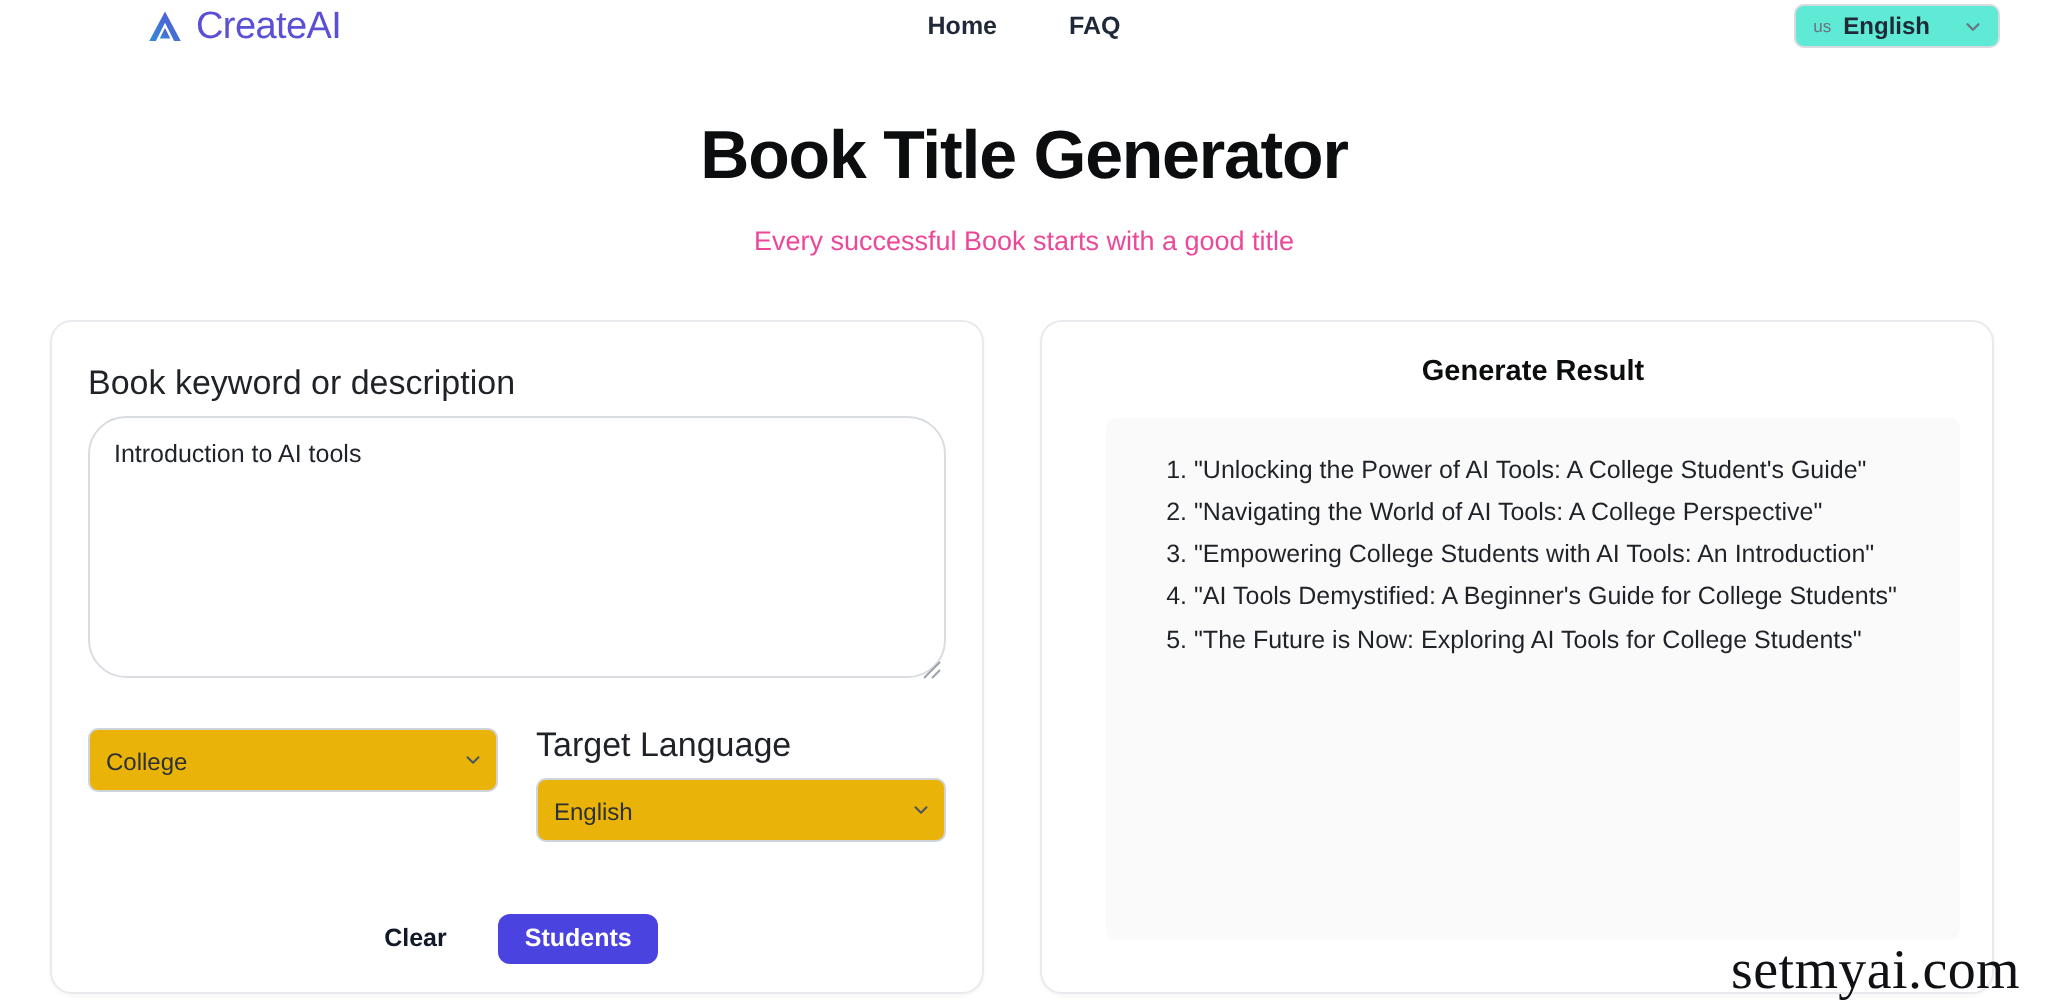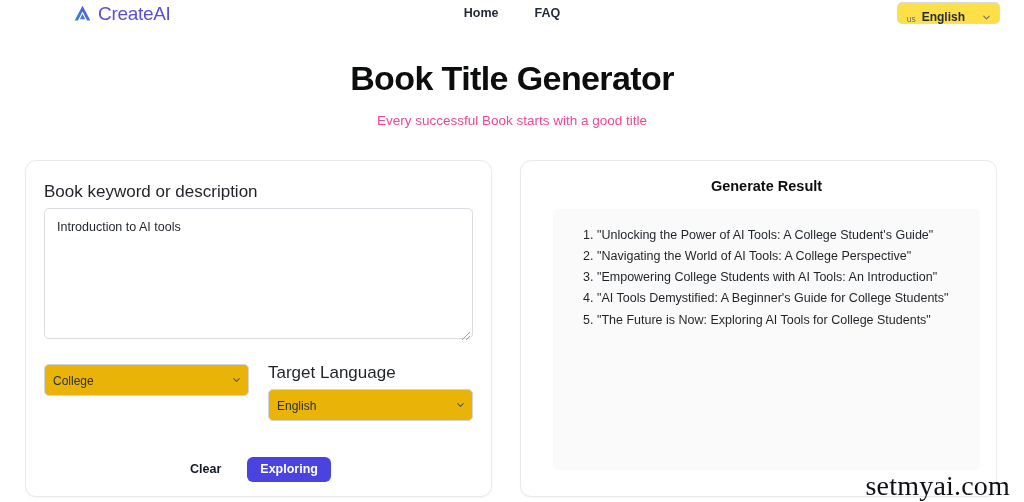--- a/index.html
+++ b/index.html
@@ -45,25 +45,25 @@
     color: #1f2937;
     text-decoration: none;
     line-height: 1;
     cursor: pointer;
   }
   .lang-select {
     position: absolute;
     right: 24px;
     top: 2px;
     display: flex;
-    align-items: flex-end;
+    align-items: center;
     gap: 6px;
     border: 1px solid #d7dbe0;
     border-radius: 5px;
-    background: #fde047;
+    background: #5eead4;
     height: 22px;
     padding: 0 7px 0 9px;
     cursor: pointer;
   }
   .lang-flag { font-size: 8.5px; color: #6b7280; line-height: 1; }
   .lang-label { font-size: 12px; font-weight: bold; color: #1f2937; line-height: 1; }
   .lang-caret { margin-left: 10px; color: #6b7280; display: flex; }
 
   
   .hero { text-align: center; margin-top: 34px; }
@@ -104,21 +104,21 @@
     font-size: 17px;
     color: #1f2328;
     display: block;
     margin-bottom: 8px;
     line-height: 1;
   }
   .textarea {
     width: 100%;
     height: 131px;
     border: 1px solid #d9dde2;
-    border-radius: 5px;
+    border-radius: 19px;
     padding: 10px 12px;
     font-family: "Liberation Sans", sans-serif;
     font-size: 12.5px;
     color: #1f2328;
     resize: none;
     outline: none;
     background: #fff;
     line-height: 1.35;
     display: block;
   }
@@ -311,21 +311,21 @@
               <svg width="11" height="11" viewBox="0 0 24 24" fill="none" stroke="currentColor" stroke-width="2.2" stroke-linecap="round" stroke-linejoin="round">
                   <polyline points="6 9 12 15 18 9"></polyline>
                 </svg>
             </span>
           </div>
         </div>
       </div>
 
       <div class="actions">
         <button class="btn-clear">Clear</button>
-        <button class="btn-generate">Exploring</button>
+        <button class="btn-generate">Students</button>
       </div>
     </div>
 
     <div class="card card-right">
       <h2 class="result-title">Generate Result</h2>
       <div class="result-panel">
         <ol class="result-list">
           <li>"Unlocking the Power of AI Tools: A College Student's Guide"</li>
           <li>"Navigating the World of AI Tools: A College Perspective"</li>
           <li>"Empowering College Students with AI Tools: An Introduction"</li>

